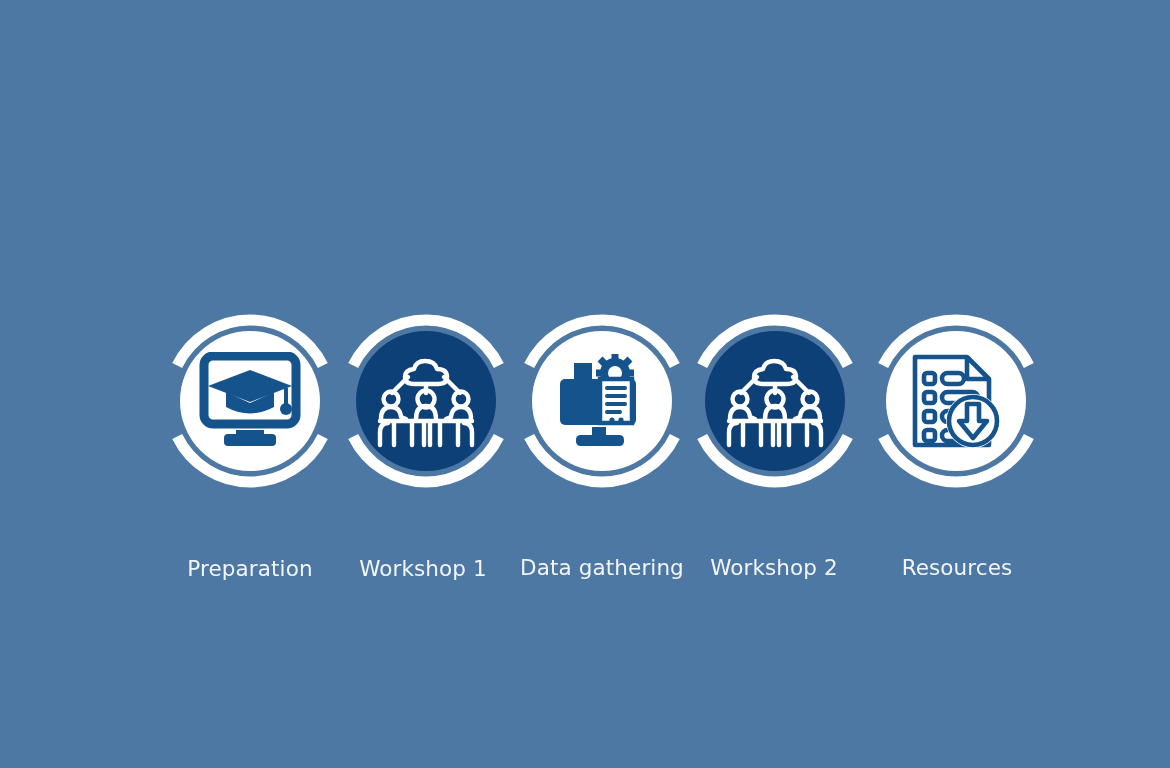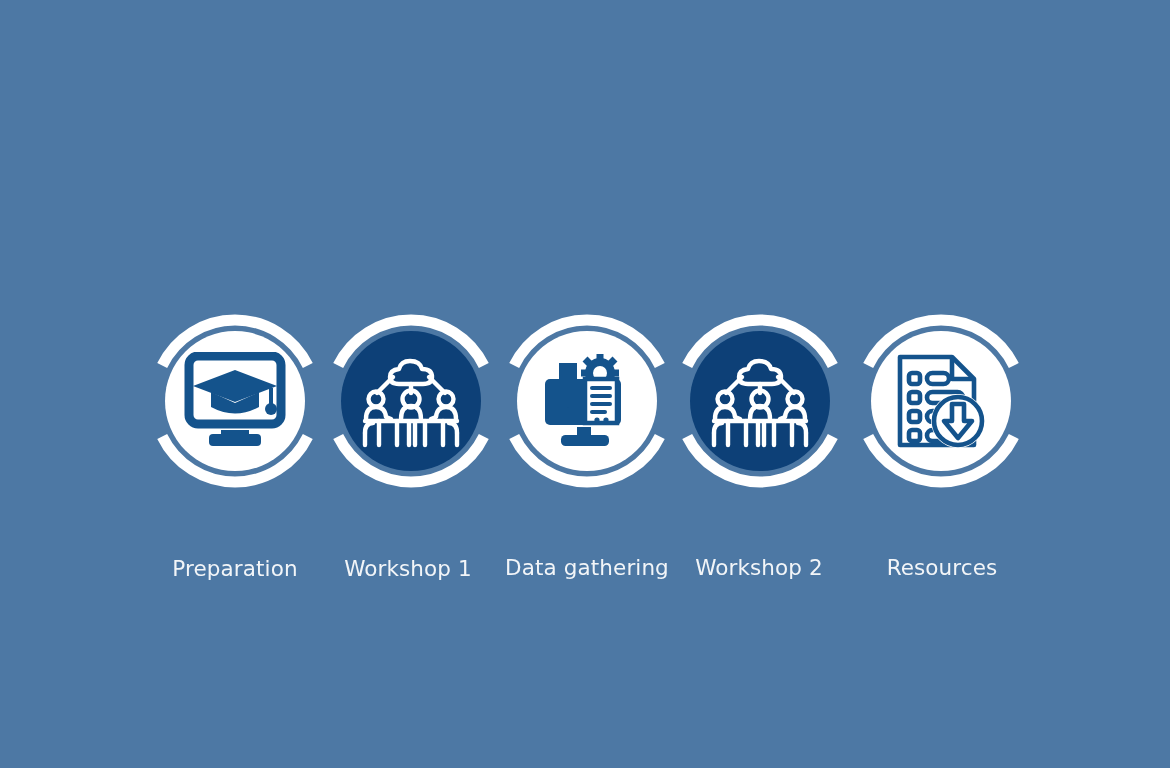--- a/index.html
+++ b/index.html
@@ -6,20 +6,21 @@
   html, body {
     width:1170px; height:768px;
     background:#4d78a4;
     font-family:"DejaVu Sans", sans-serif;
     overflow:hidden;
   }
   #stage {
     position:relative;
     width:958px; height:768px;
     background:#4d78a4;
+    margin-left:15px;
   }
   .process-track {
     position:absolute;
     left:0; top:0;
     width:1170px; height:768px;
   }
   
   .ring-svg {
     position:absolute;
     pointer-events:none;

